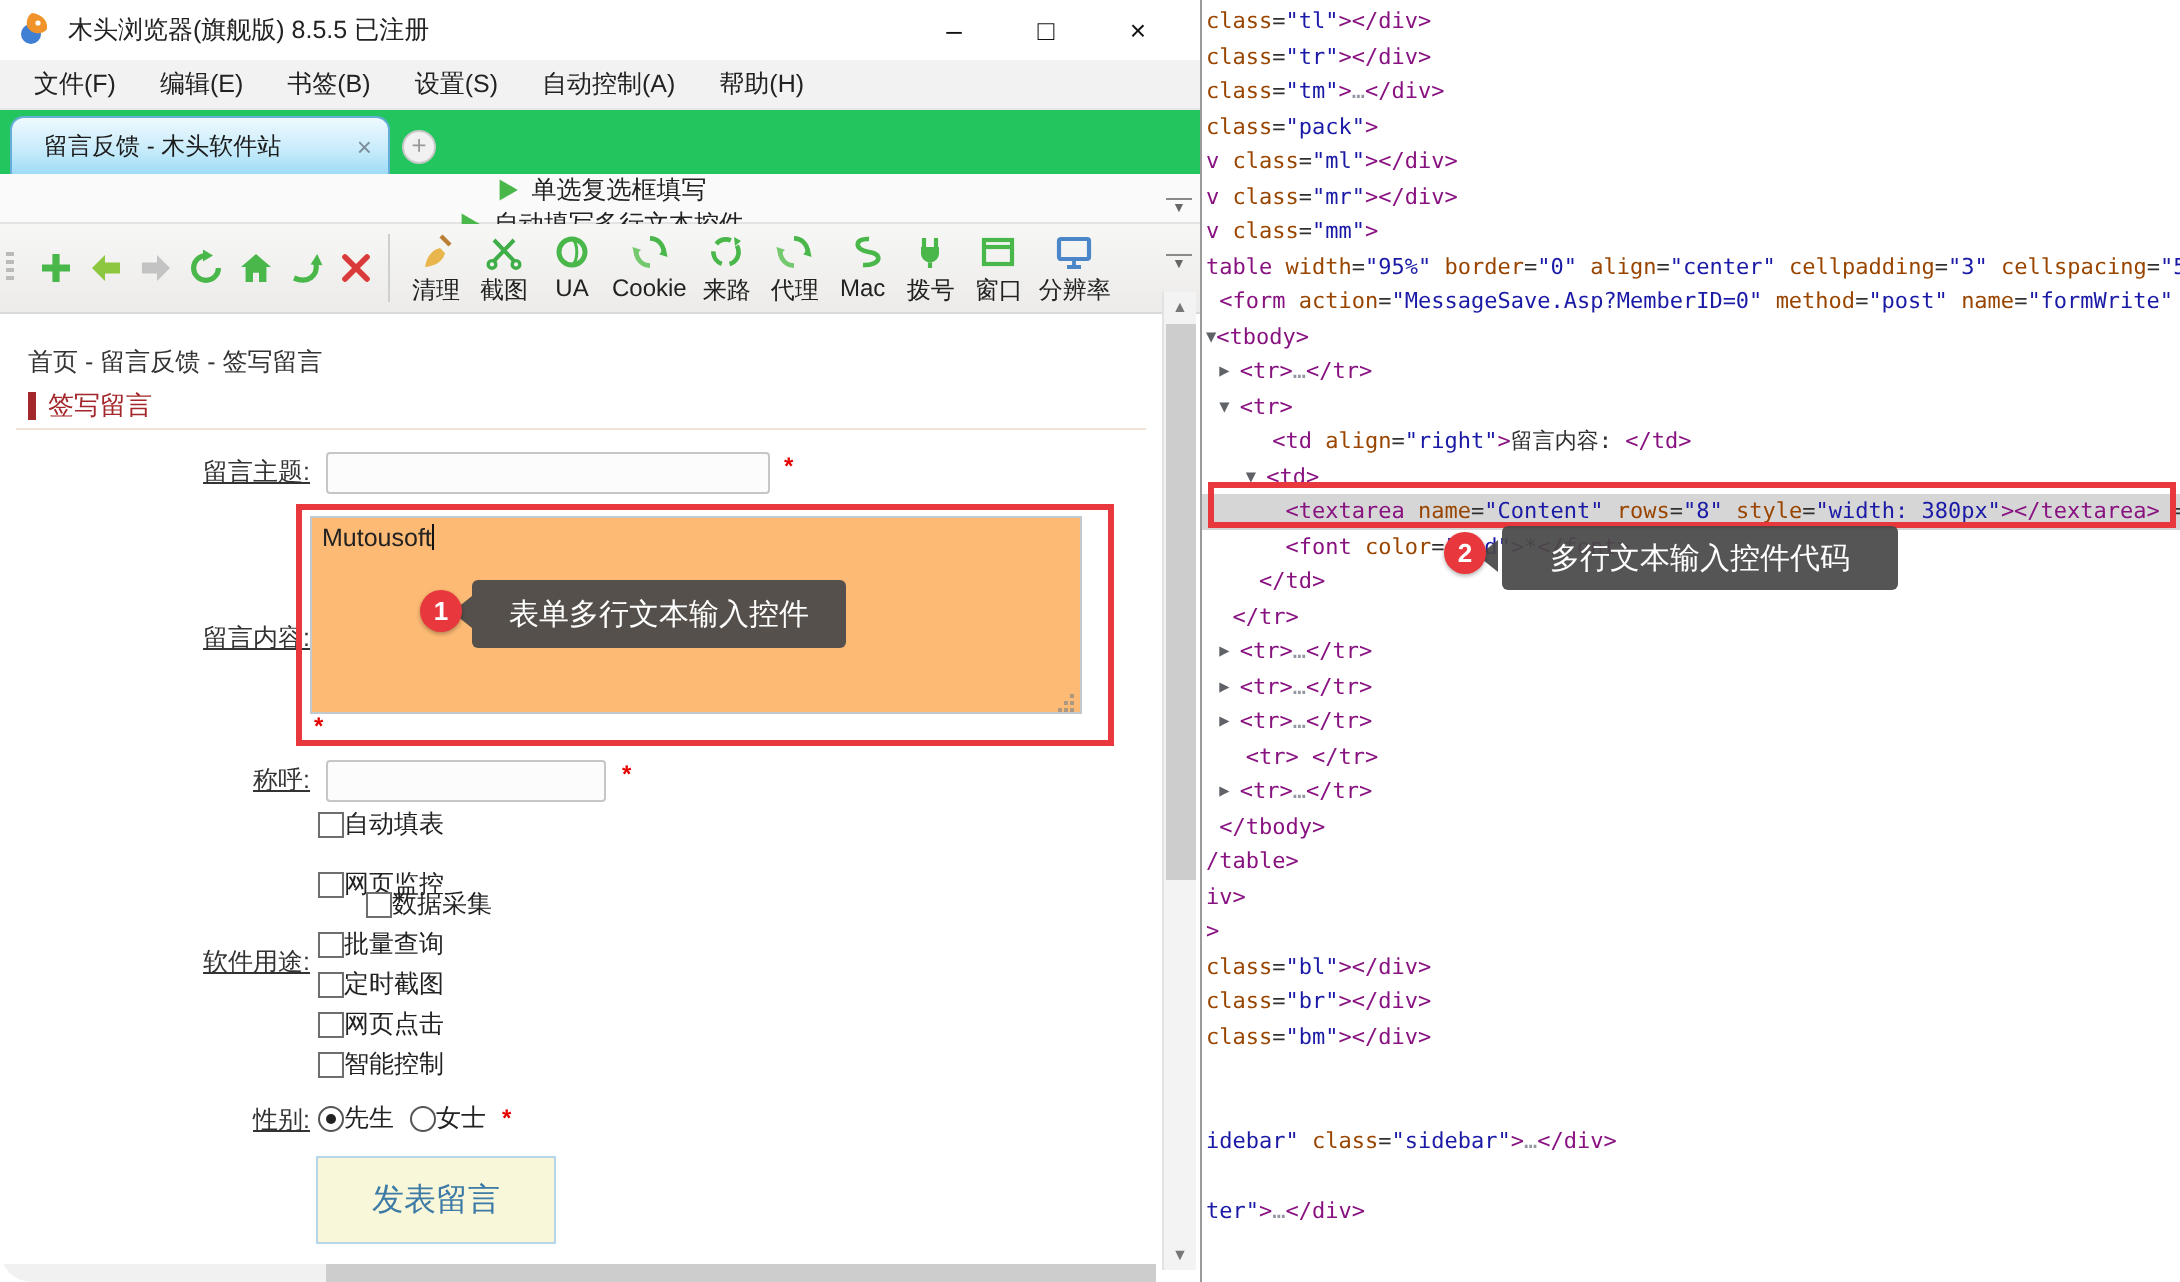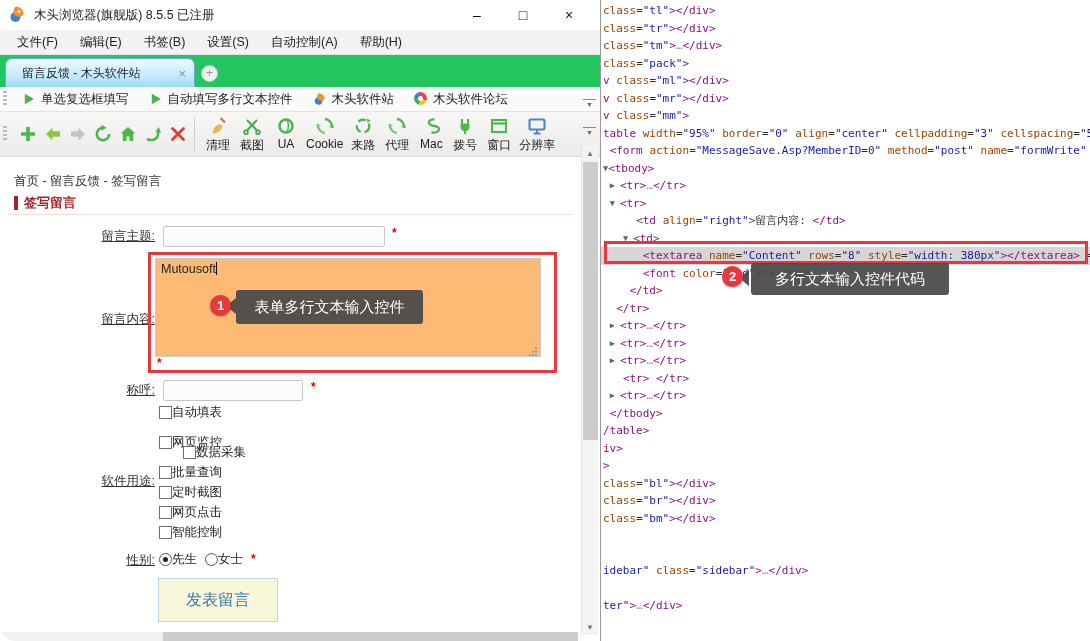--- a/index.html
+++ b/index.html
@@ -17,40 +17,40 @@
 
   .menubar { position:absolute; left:0; top:30px; width:600px; height:25px; background:#f2f2f2; border-bottom:1px solid #e6e6e6; display:flex; align-items:center; padding-left:6px; }
   .menu-item { padding:0 11px; font-size:12.5px; color:#222; line-height:25px; }
 
   .tabbar { position:absolute; left:0; top:55px; width:600px; height:32px; background:#22c55e; display:flex; align-items:flex-end; }
   .tab { position:relative; margin-left:5px; width:190px; height:29px; border:1px solid #64aed8; border-bottom:none; border-radius:7px 7px 0 0; background:linear-gradient(#eef9fe, #c9ecfb 55%, #9edcf6); display:flex; align-items:center; padding:0 8px 0 16px; }
   .tab-label { flex:1; font-size:12px; color:#1c1c1c; white-space:nowrap; overflow:hidden; }
   .tab-close { color:#7d8f9c; font-size:13px; margin-left:4px; }
   .newtab { width:17px; height:17px; margin:0 0 5px 6px; border-radius:50%; background:#f1f1f1; border:1px solid #c9c9c9; color:#9a9a9a; font-size:13px; line-height:14px; text-align:center; }
 
-  .bookmarksbar { position:absolute; left:0; top:87px; width:600px; height:25px; background:#fafafa; border-bottom:1px solid #e3e3e3; display:flex; align-items:center; }
+  .bookmarksbar { position:absolute; left:0; top:87px; width:600px; height:25px; background:#fafafa; border-bottom:1px solid #e3e3e3; display:flex; align-items:center;flex-direction:column; }
   .grip { width:4px; height:16px; margin:0 5px 0 3px; background:repeating-linear-gradient(#bbb 0 2px, transparent 2px 4px); }
   .bm-item { display:flex; align-items:center; gap:4px; padding:0 10px; font-size:12.5px; color:#222; height:25px; }
   .bm-ico { width:15px; height:15px; display:inline-flex; }
   .forum-ico { width:13px; height:13px; border-radius:50%; background:conic-gradient(#e8473b 0 30%, #f5c02e 30% 55%, #49a85c 55% 78%, #3f7fd4 78% 100%); position:relative; }
   .forum-ico:after { content:""; position:absolute; left:4px; top:4px; width:5px; height:5px; border-radius:50%; background:#fff; }
 
   .toolbar { position:absolute; left:0; top:112px; width:600px; height:45px; background:linear-gradient(#f7f7f6,#ecebe9); border-bottom:1px solid #d9d9d9; display:flex; align-items:center; }
   .nav { display:flex; align-items:center; gap:1px; margin-left:4px; }
   .nav-btn { width:24px; height:26px; display:flex; align-items:center; justify-content:center; }
   .tsep { width:1px; height:34px; background:#cfcfcf; margin:0 6px 0 4px; }
   .toolbtns { display:flex; align-items:flex-start; }
   .tool-btn { display:flex; flex-direction:column; align-items:center; justify-content:center; min-width:34px; padding:2px 3px 1px; }
   .tool-btn .ti { width:20px; height:20px; }
   .tool-btn .tl2 { font-size:12px; color:#222; margin-top:1px; white-space:nowrap; }
 
   .content { position:absolute; left:0; top:157px; width:578px; height:475px; background:#fff; overflow:hidden; }
   .breadcrumb { position:absolute; left:14px; top:7px; font-size:12.5px; color:#333;margin-top:9px; }
   .sec-bar { position:absolute; left:14px; top:39px; width:4px; height:14px; background:#a3262a; }
-  .sec-title { position:absolute; left:24px; top:37px; font-size:13px; font-weight:bold; color:#a3262a; }
+  .sec-title { position:absolute; left:24px; top:37px; font-size:13px; font-weight:normal; color:#a3262a; }
   .sec-line { position:absolute; left:8px; top:57px; width:565px; height:0; border-bottom:1px solid #f0e2d4; }
 
   .flabel { position:absolute; left:0; width:155px; text-align:right; font-size:12.5px; color:#333;text-decoration:underline; }
   .txt { position:absolute; border:1px solid #c6c6c6; border-radius:2px; background:#fcfcfc; height:21px; font-family:"Liberation Sans",sans-serif; font-size:12px; padding:0 4px; color:#222; }
   .req { color:#e60000; font-size:12px; font-weight:bold; }
   .star { position:absolute; }
 
   .ta { position:absolute; left:155px; top:101px; width:386px; height:99px; border:1px solid #c2cacf; background:#fdba74; font-family:"Liberation Sans",sans-serif; font-size:12.5px; color:#222; padding:3px 5px; }
   .caret { display:inline-block; width:1px; height:13px; background:#111; vertical-align:-2px; }
   .ta-grip { position:absolute; right:2px; bottom:2px; width:9px; height:9px; opacity:.7; }

